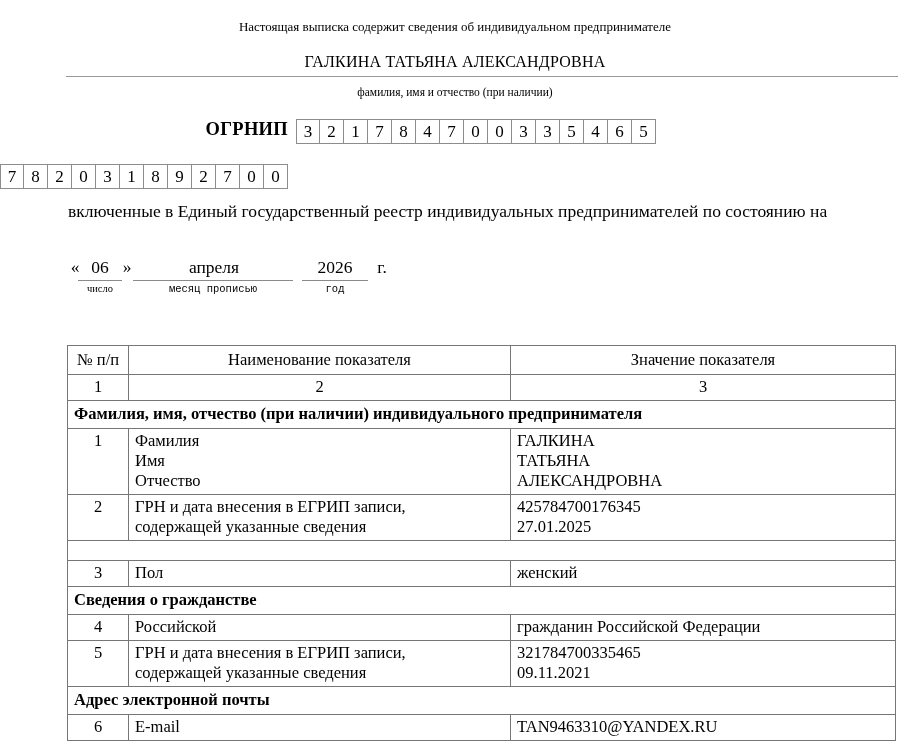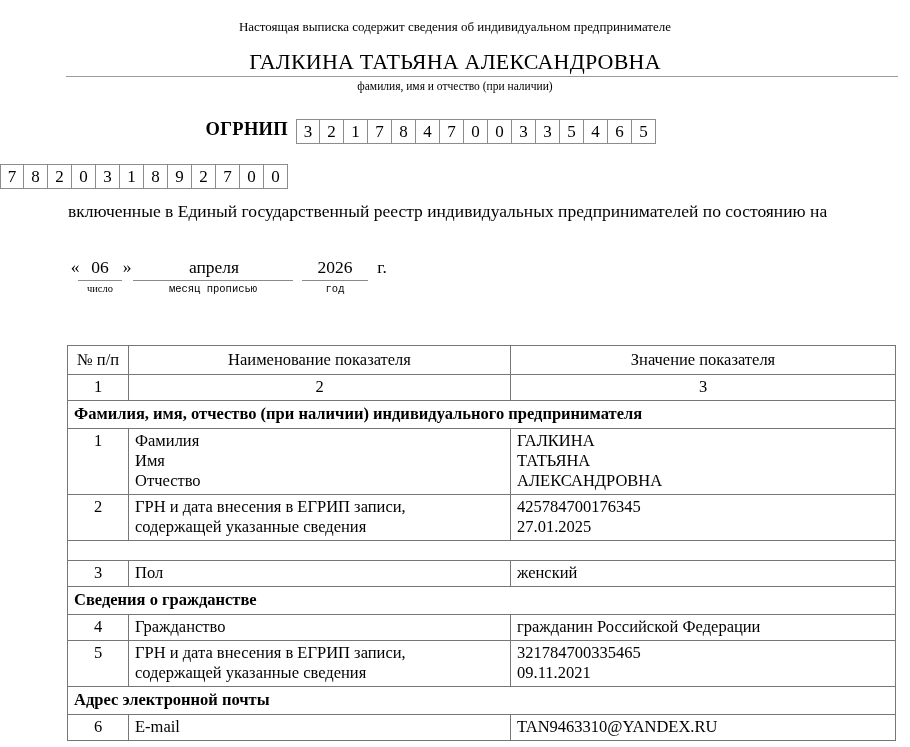--- a/index.html
+++ b/index.html
@@ -32,38 +32,38 @@
     font-size: 13px;
     line-height: 22px;
   }
 
   .subject-name {
     position: absolute;
     left: 0;
     top: 50px;
     width: 910px;
     text-align: center;
-    font-size: 22px;
+    font-size: 16px;
     line-height: 24px;
     letter-spacing: 0.2px;
   }
 
   .name-rule {
     position: absolute;
     left: 66px;
     top: 76px;
     width: 832px;
     height: 1px;
     background: #9a9a9a;
   }
 
   .name-caption {
     position: absolute;
     left: 0;
-    top: 79px;
+    top: 85px;
     width: 910px;
     text-align: center;
     font-size: 11.5px;
     line-height: 15px;
   }
 
   
   .code-row {
     position: absolute;
     display: flex;
@@ -326,21 +326,21 @@
         <td>Пол</td>
         <td>женский</td>
       </tr>
 
       <tr class="section-row">
         <td colspan="3">Сведения о гражданстве</td>
       </tr>
 
       <tr>
         <td class="c-num">4</td>
-        <td>Гражданство</td>
+        <td>Российской</td>
         <td>гражданин Российской Федерации</td>
       </tr>
 
       <tr>
         <td class="c-num">5</td>
         <td class="cell-lines">
             <span>ГРН и дата внесения в ЕГРИП записи,</span>
             <span>содержащей указанные сведения</span>
           </td>
         <td class="cell-lines">

